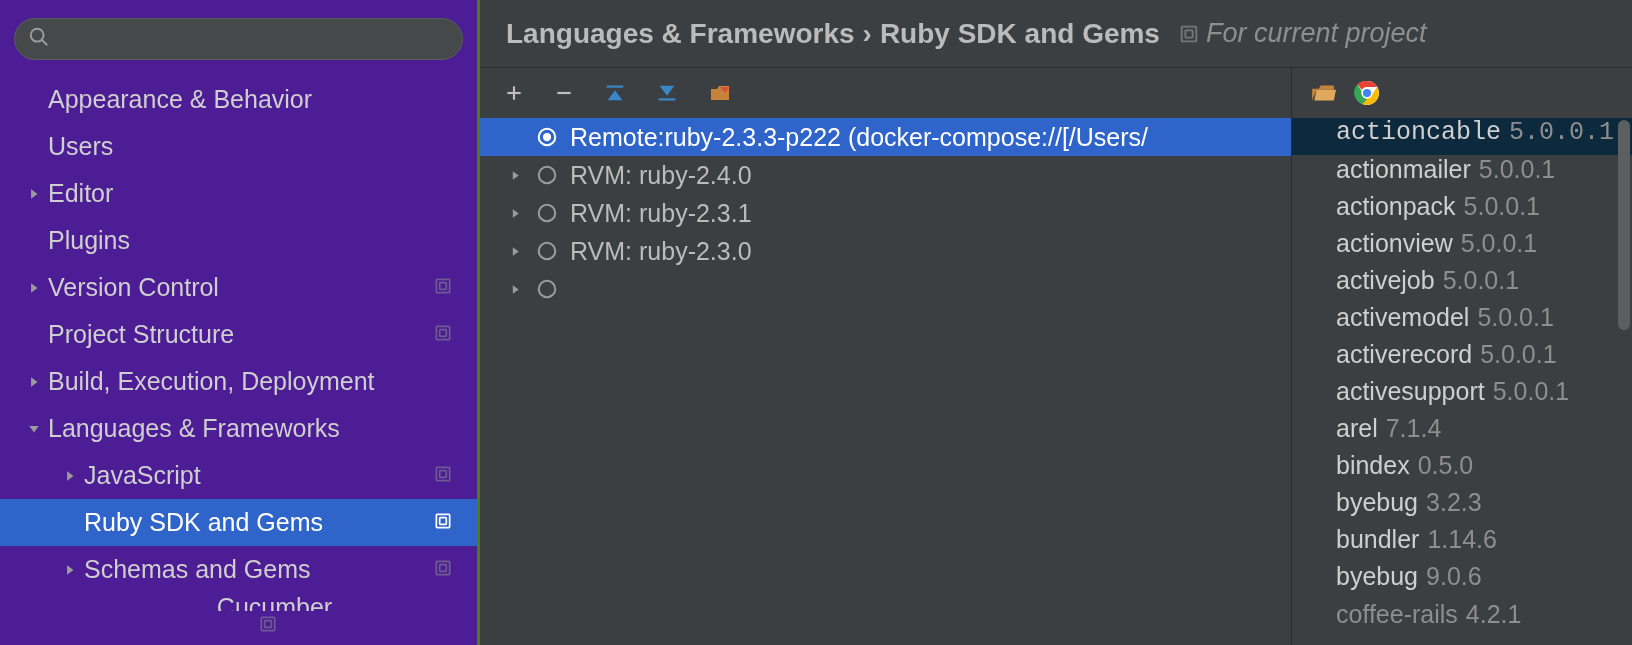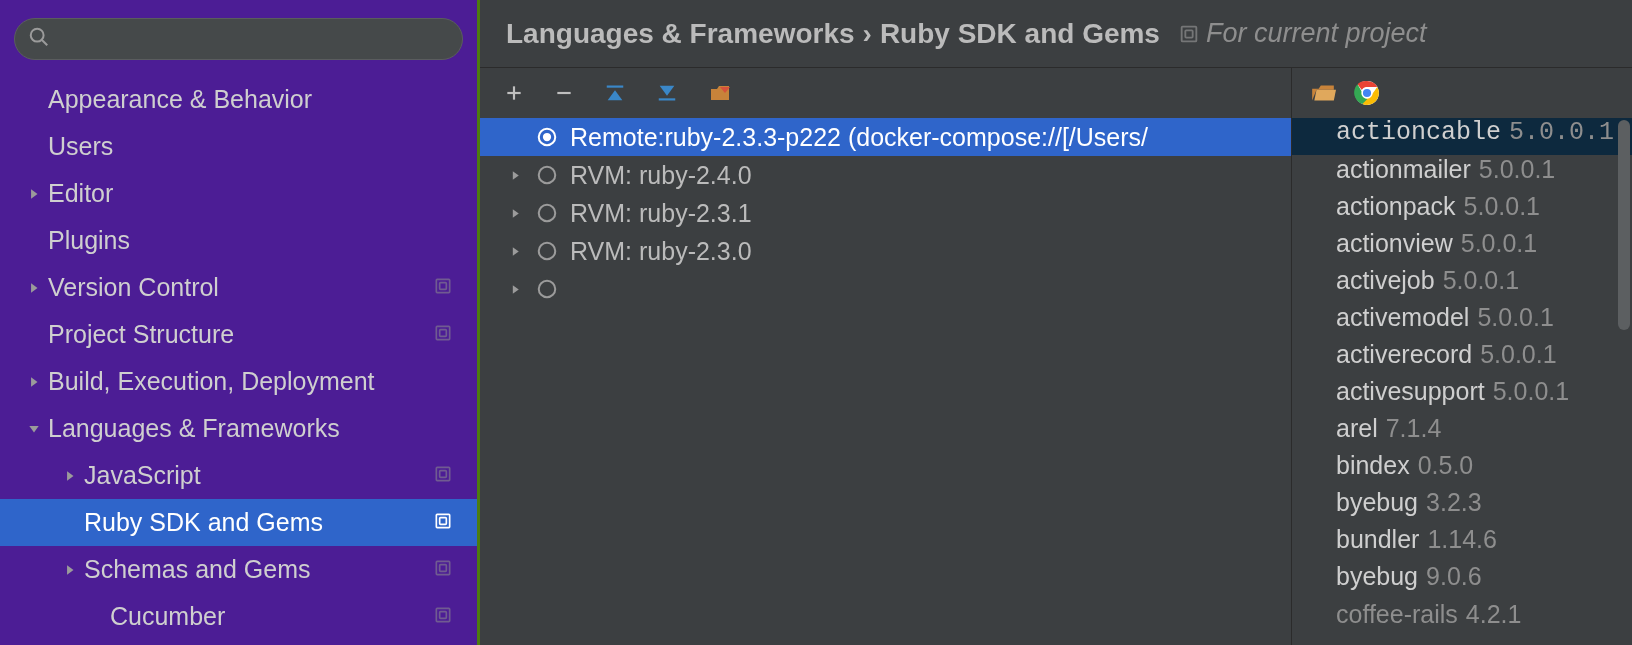--- a/index.html
+++ b/index.html
@@ -25,21 +25,21 @@
     padding:0 10px 0 20px; font-size:25px; color:#cfcfcf;
     position:relative; cursor:default;
   }
   .tree-row .caret { width:28px; display:flex; justify-content:center; }
   .tree-row .caret svg { display:block; }
   .tree-row .label { flex:1; white-space:nowrap; overflow:hidden; text-overflow:ellipsis; }
   .tree-row .proj-icon { margin-right:14px; opacity:.55; }
   .tree-row.selected { background:#2f65ca; color:#ffffff; }
   .tree-row.selected .proj-icon { opacity:1; }
   .indent-1 { padding-left:56px; }
-  .indent-2 { padding-left:82px; }
+  .indent-2 { padding-left:82px;flex-direction:column; }
 
   
   .main { flex:1; display:flex; flex-direction:column; min-width:0; }
 
   .breadcrumb {
     height:68px; display:flex; align-items:center;
     padding:0 0 0 26px; border-bottom:1px solid #2b2b2b;
     font-size:28px; color:#bbbbbb; white-space:nowrap;
   }
   .breadcrumb .crumb { font-weight:600; }

